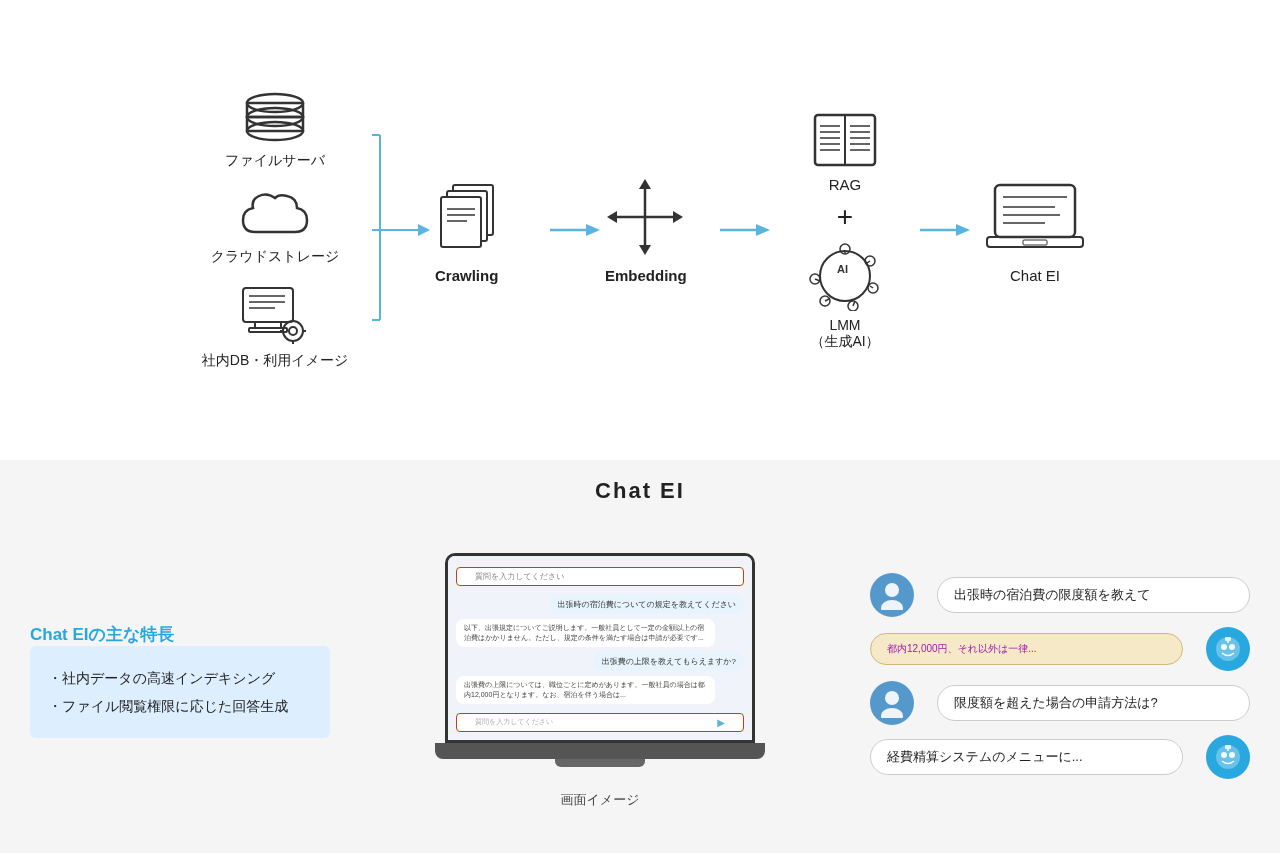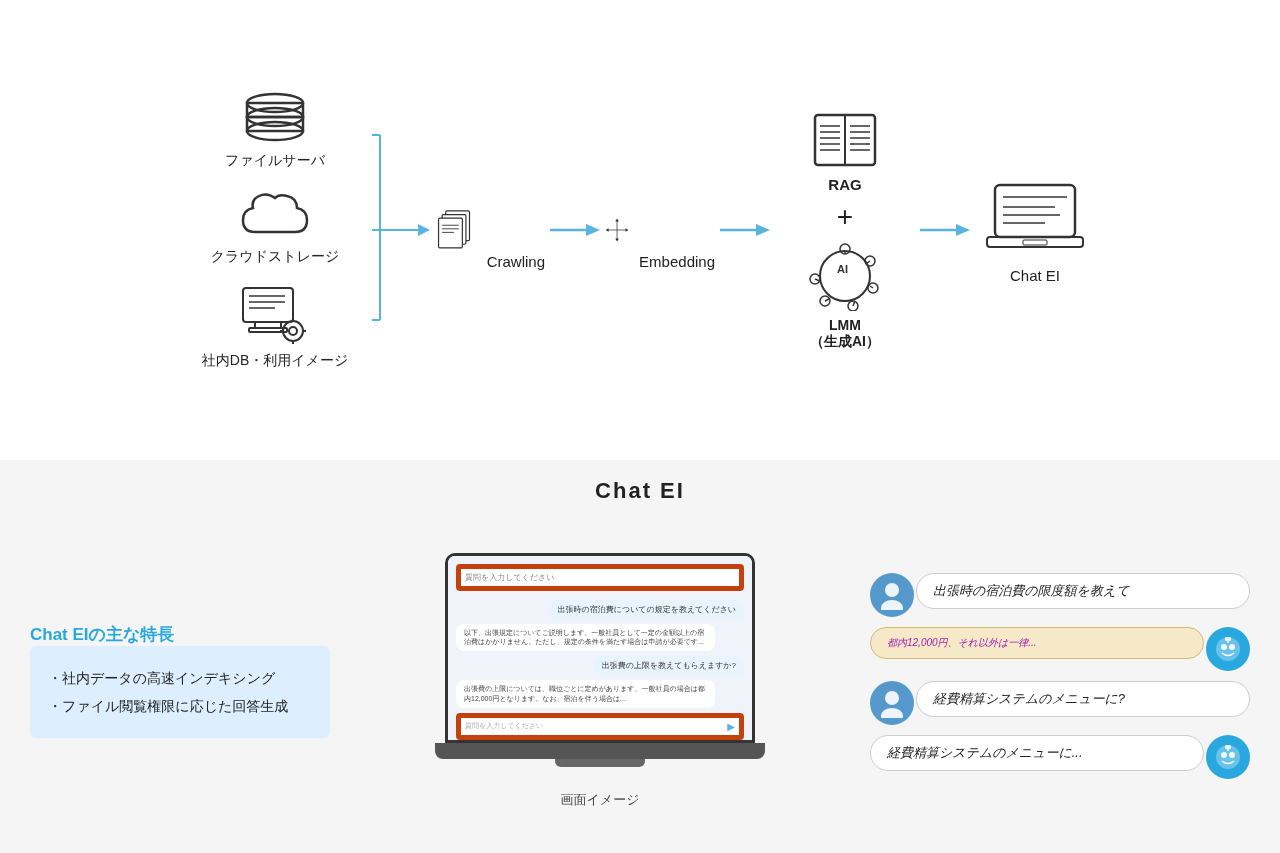--- a/index.html
+++ b/index.html
@@ -71,24 +71,25 @@
       width: 60px;
       display: flex;
       align-items: center;
       justify-content: center;
       flex-shrink: 0;
     }
 
     
     .process-node {
       display: flex;
-      flex-direction: row;
-      align-items: flex-end;
+      flex-direction: column;
+      align-items: flex-start;
       gap: 10px;
       width: 110px;
+      font-weight: bold;
     }
 
     .process-label {
       font-size: 15px;
       color: #222;
       text-align: center;
     }
 
     
     .rag-lmm-col {
@@ -102,21 +103,20 @@
     .plus-sign {
       font-size: 28px;
       color: #222;
       line-height: 1;
     }
 
     .rag-label, .lmm-label {
       font-size: 15px;
       color: #222;
       text-align: center;
-      font-weight: bold;
     }
 
     
     .chat-ei-node {
       display: flex;
       flex-direction: column;
       align-items: center;
       gap: 10px;
       width: 120px;
     }
@@ -236,23 +236,23 @@
       padding: 4px 8px;
       font-size: 7px;
       color: #444;
       max-width: 90%;
       line-height: 1.4;
     }
 
     .chat-input-bar {
       margin-top: auto;
       background: #fff;
-      border: 5px solid #c2410c;
+      border: 1px solid #c2410c;
       border-radius: 4px;
-      padding: 3px 4px;
+      padding: 3px 18px;
       font-size: 8px;
       color: #888;
       display: flex;
       align-items: center;
       justify-content: space-between;
     }
 
     .laptop-base {
       width: 330px;
       height: 16px;
@@ -287,24 +287,23 @@
     .usage-title {
       font-size: 17px;
       font-weight: bold;
       color: #e04040;
       margin-bottom: 14px;
       text-align: center;
     }
 
     .usage-row {
       display: flex;
-      align-items: flex-start;
+      align-items: center;
       margin-bottom: 10px;
-      gap: 2px;
-      font-style: italic;
+      gap: 23px;
     }
 
     .user-avatar {
       width: 44px;
       height: 44px;
       border-radius: 50%;
       background: #5599cc;
       flex-shrink: 0;
       display: flex;
       align-items: center;
@@ -596,21 +595,21 @@
         <div class="usage-bubble-gold">都内12,000円、それ以外は一律...</div>
       </div>
 
       <div class="usage-row">
         <div class="user-avatar">
           <svg width="30" height="30" viewBox="0 0 30 30">
             <circle cx="15" cy="10" r="7" fill="white" opacity="0.9"></circle>
             <ellipse cx="15" cy="28" rx="11" ry="8" fill="white" opacity="0.9"></ellipse>
           </svg>
         </div>
-        <div class="usage-bubble">経費精算システムのメニューに?</div>
+        <div class="usage-bubble">限度額を超えた場合の申請方法は?</div>
       </div>
 
       <div class="usage-row" style="flex-direction:row-reverse;">
         <div class="ai-avatar">
           <svg width="32" height="32" viewBox="0 0 32 32">
             <circle cx="16" cy="16" r="12" fill="white" opacity="0.3"></circle>
             <circle cx="12" cy="14" r="3" fill="white" opacity="0.9"></circle>
             <circle cx="20" cy="14" r="3" fill="white" opacity="0.9"></circle>
             <path d="M10,20 Q16,25 22,20" stroke="white" stroke-width="1.5" fill="none"></path>
             <rect x="13" y="4" width="6" height="4" rx="1" fill="white" opacity="0.8"></rect>

